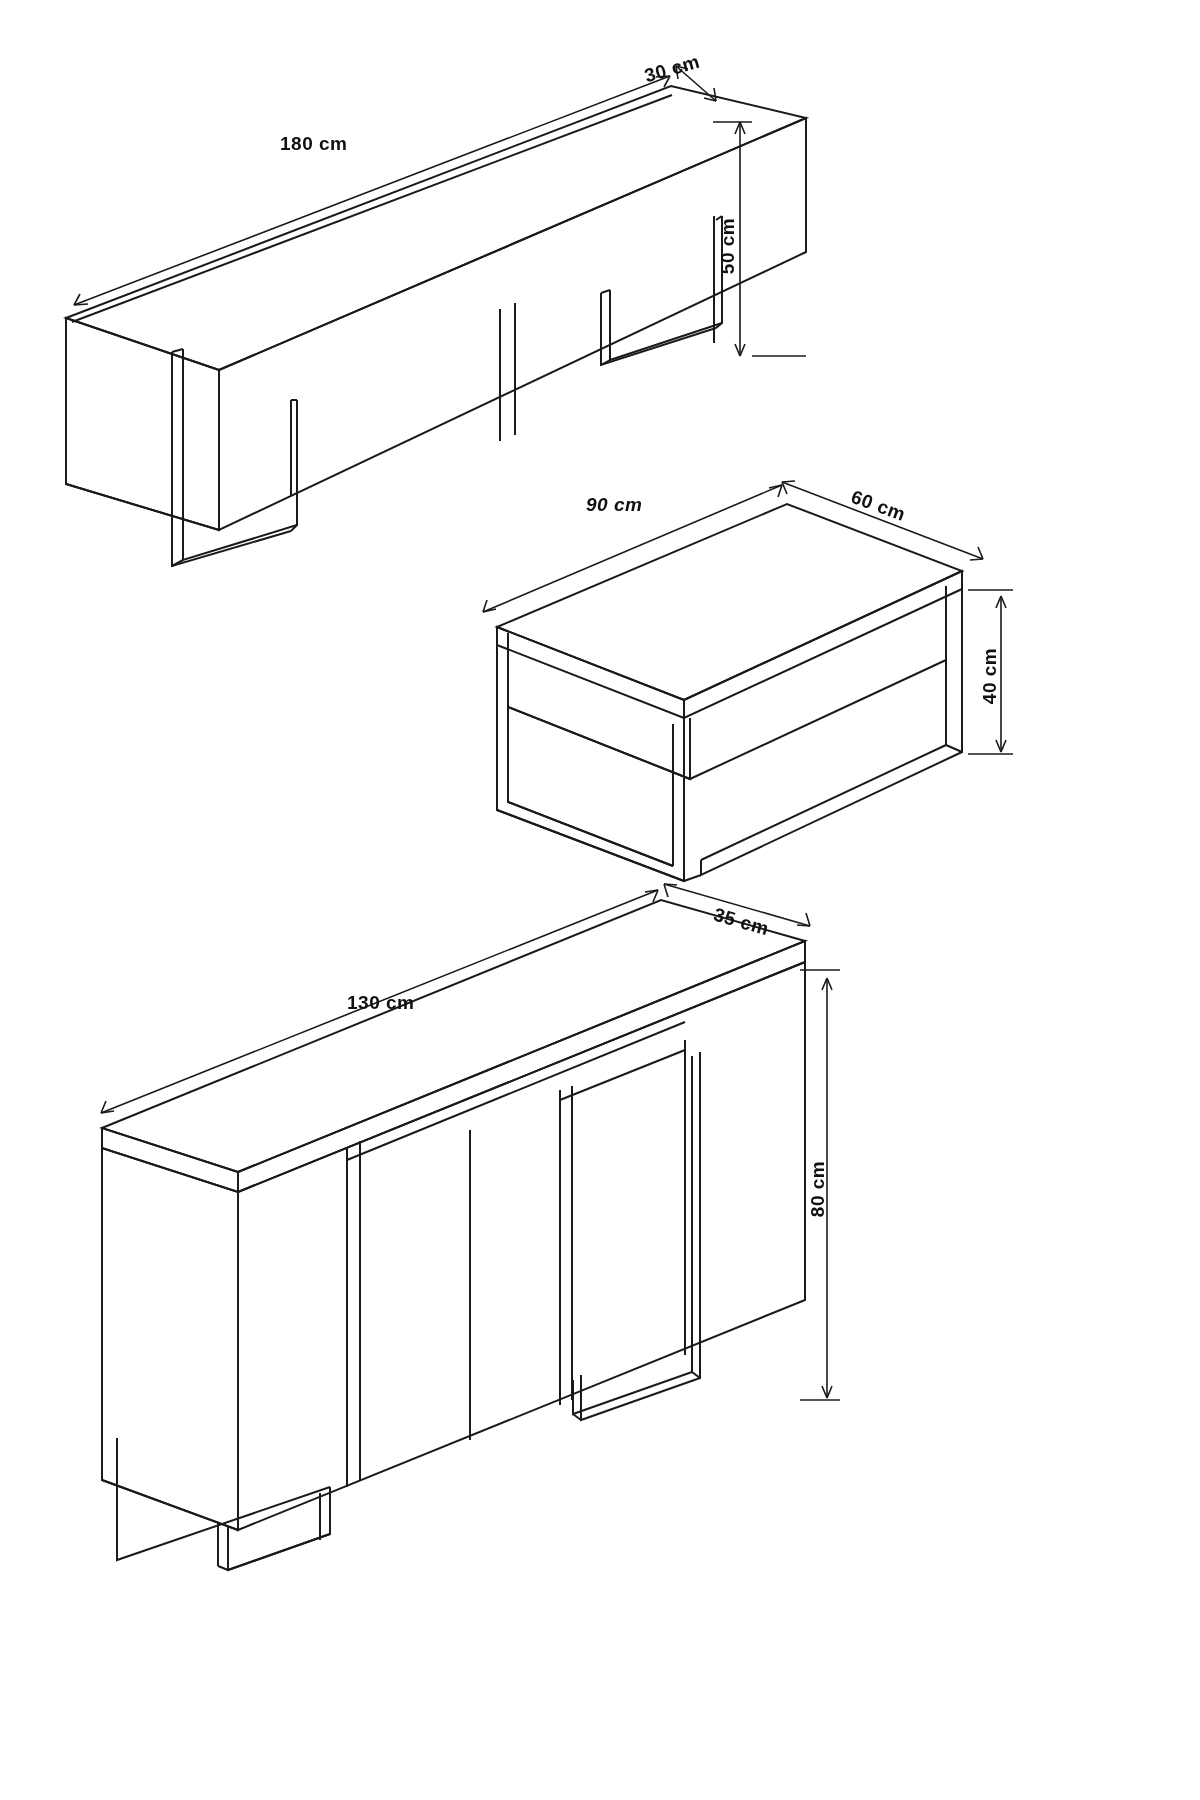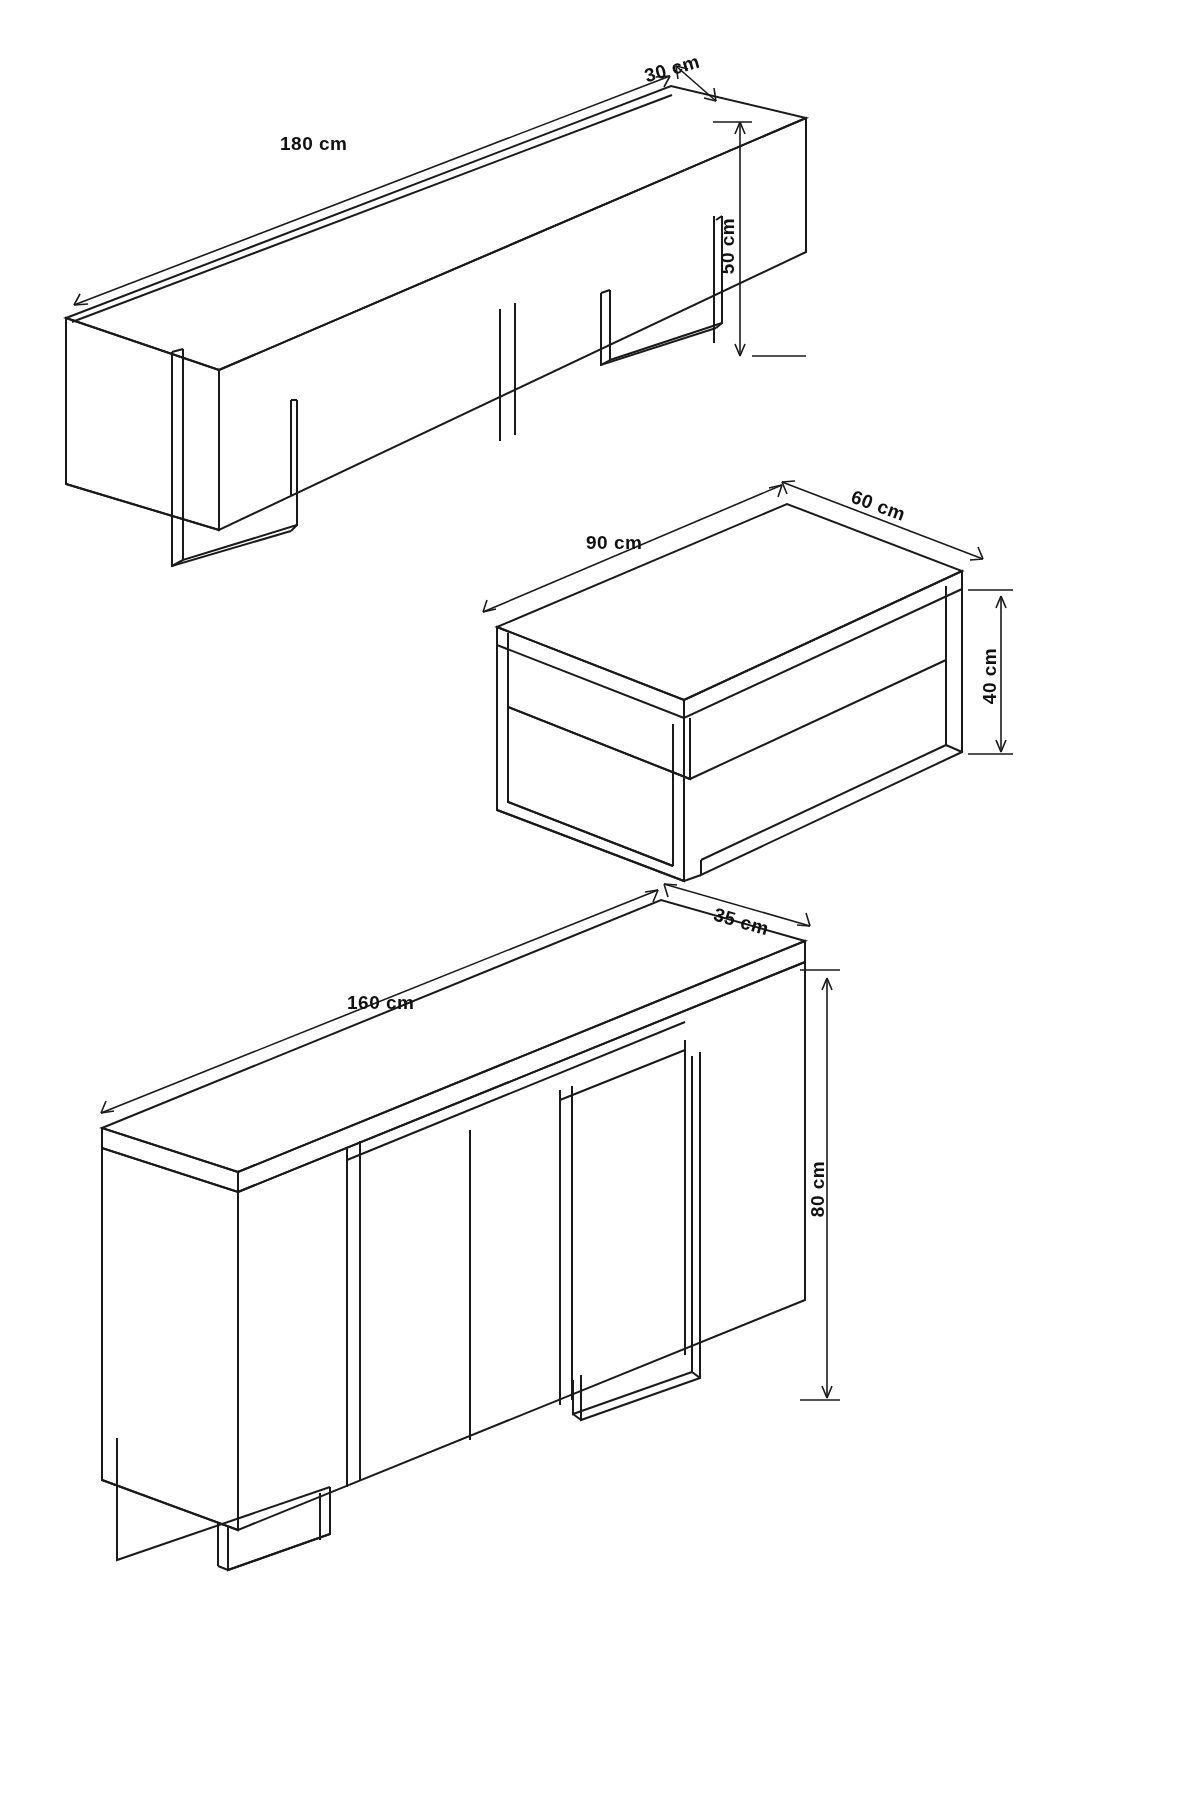--- a/index.html
+++ b/index.html
@@ -197,25 +197,25 @@
 
     </g>
   </svg>
 
   <div class="dim-label" style="left:280px; top:133px;">180 cm</div>
 
   <div class="dim-label" style="left:644px; top:58px; transform: rotate(-16deg);">30 cm</div>
 
   <div class="dim-label vertical" style="left:700px; top:235px; transform: rotate(-90deg);">50 cm</div>
 
-  <div class="dim-label" style="left:586px; top:532px;">90 cm</div>
+  <div class="dim-label" style="left:586px; top:494px;font-style:italic;">90 cm</div>
 
   <div class="dim-label" style="left:850px; top:495px; transform: rotate(20deg);">60 cm</div>
 
   <div class="dim-label vertical" style="left:962px; top:665px; transform: rotate(-90deg);">40 cm</div>
 
-  <div class="dim-label" style="left:347px; top:992px;">160 cm</div>
+  <div class="dim-label" style="left:347px; top:992px;">130 cm</div>
 
   <div class="dim-label" style="left:713px; top:911px; transform: rotate(16deg);">35 cm</div>
 
   <div class="dim-label vertical" style="left:790px; top:1178px; transform: rotate(-90deg);">80 cm</div>
 
 </div>
 
 </body></html>

